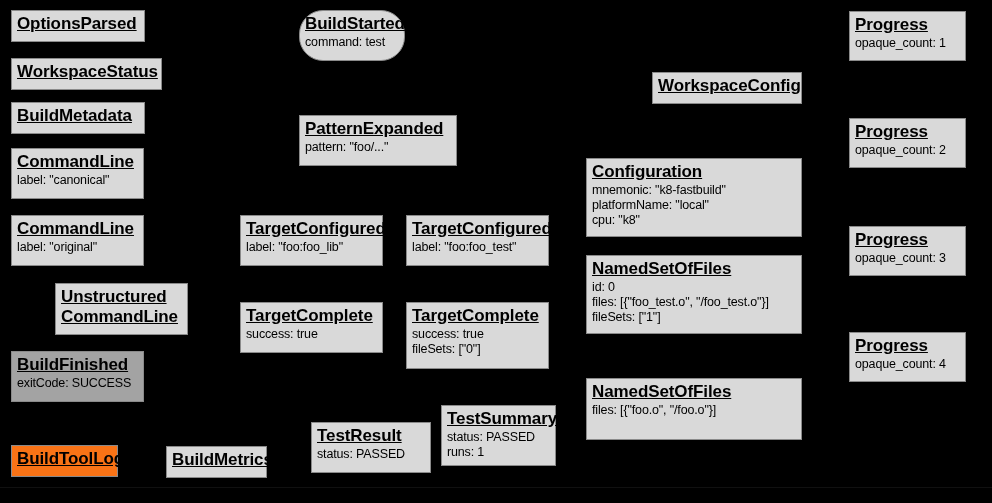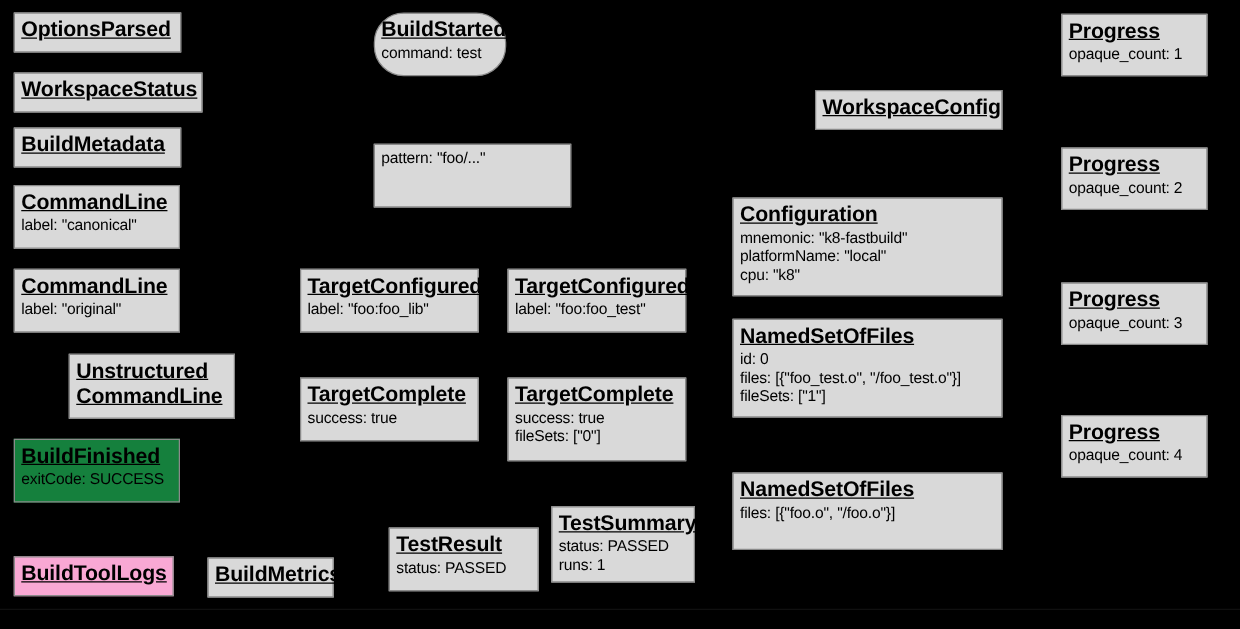--- a/index.html
+++ b/index.html
@@ -71,35 +71,36 @@
         <span class="node-title">CommandLine</span>
         <span class="node-field">label: "canonical"</span>
       </div>
       <div class="node" style="left: 11px; top: 215px; width: 133px; height: 51px; background: rgb(217, 217, 217); border-color: rgb(138, 138, 138); color: rgb(0, 0, 0);">
         <span class="node-title">CommandLine</span>
         <span class="node-field">label: "original"</span>
       </div>
       <div class="node" style="left: 11px; top: 283px; width: 133px; height: 52px; background: rgb(217, 217, 217); border-color: rgb(138, 138, 138); color: rgb(0, 0, 0); margin-left: 44px;">
         <span class="node-title wrap">Unstructured CommandLine</span>
       </div>
-      <div class="node" style="left: 11px; top: 351px; width: 133px; height: 51px; background: #15803d; border-color: rgb(138, 138, 138); color: rgb(0, 0, 0);">
+      <div class="node" style="left: 11px; top: 351px; width: 133px; height: 51px; background: #a3a3a3; border-color: rgb(138, 138, 138); color: rgb(0, 0, 0);">
         <span class="node-title">BuildFinished</span>
         <span class="node-field">exitCode: SUCCESS</span>
       </div>
-      <div class="node" style="left: 11px; top: 445px; width: 128px; height: 32px; background: #f9a8d4; border-color: rgb(138, 138, 138); color: rgb(0, 0, 0);">
+      <div class="node" style="left: 11px; top: 445px; width: 107px; height: 32px; background: #f97316; border-color: rgb(138, 138, 138); color: rgb(0, 0, 0);">
         <span class="node-title">BuildToolLogs</span>
       </div>
       <div class="node" style="left: 166px; top: 446px; width: 101px; height: 32px; background: rgb(217, 217, 217); border-color: rgb(138, 138, 138); color: rgb(0, 0, 0);">
         <span class="node-title">BuildMetrics</span>
       </div>
       <div class="node" style="left: 299px; top: 10px; width: 106px; height: 51px; background: rgb(217, 217, 217); border-color: rgb(138, 138, 138); color: rgb(0, 0, 0); border-radius: 24px;">
         <span class="node-title">BuildStarted</span>
         <span class="node-field">command: test</span>
       </div>
       <div class="node" style="left: 299px; top: 115px; width: 158px; height: 51px; background: rgb(217, 217, 217); border-color: rgb(138, 138, 138); color: rgb(0, 0, 0);">
+        <span class="node-title">PatternExpanded</span>
         <span class="node-field">pattern: "foo/..."</span>
       </div>
       <div class="node" style="left: 240px; top: 215px; width: 143px; height: 51px; background: rgb(217, 217, 217); border-color: rgb(138, 138, 138); color: rgb(0, 0, 0);">
         <span class="node-title">TargetConfigured</span>
         <span class="node-field">label: "foo:foo_lib"</span>
       </div>
       <div class="node" style="left: 406px; top: 215px; width: 143px; height: 51px; background: rgb(217, 217, 217); border-color: rgb(138, 138, 138); color: rgb(0, 0, 0);">
         <span class="node-title">TargetConfigured</span>
         <span class="node-field">label: "foo:foo_test"</span>
       </div>

